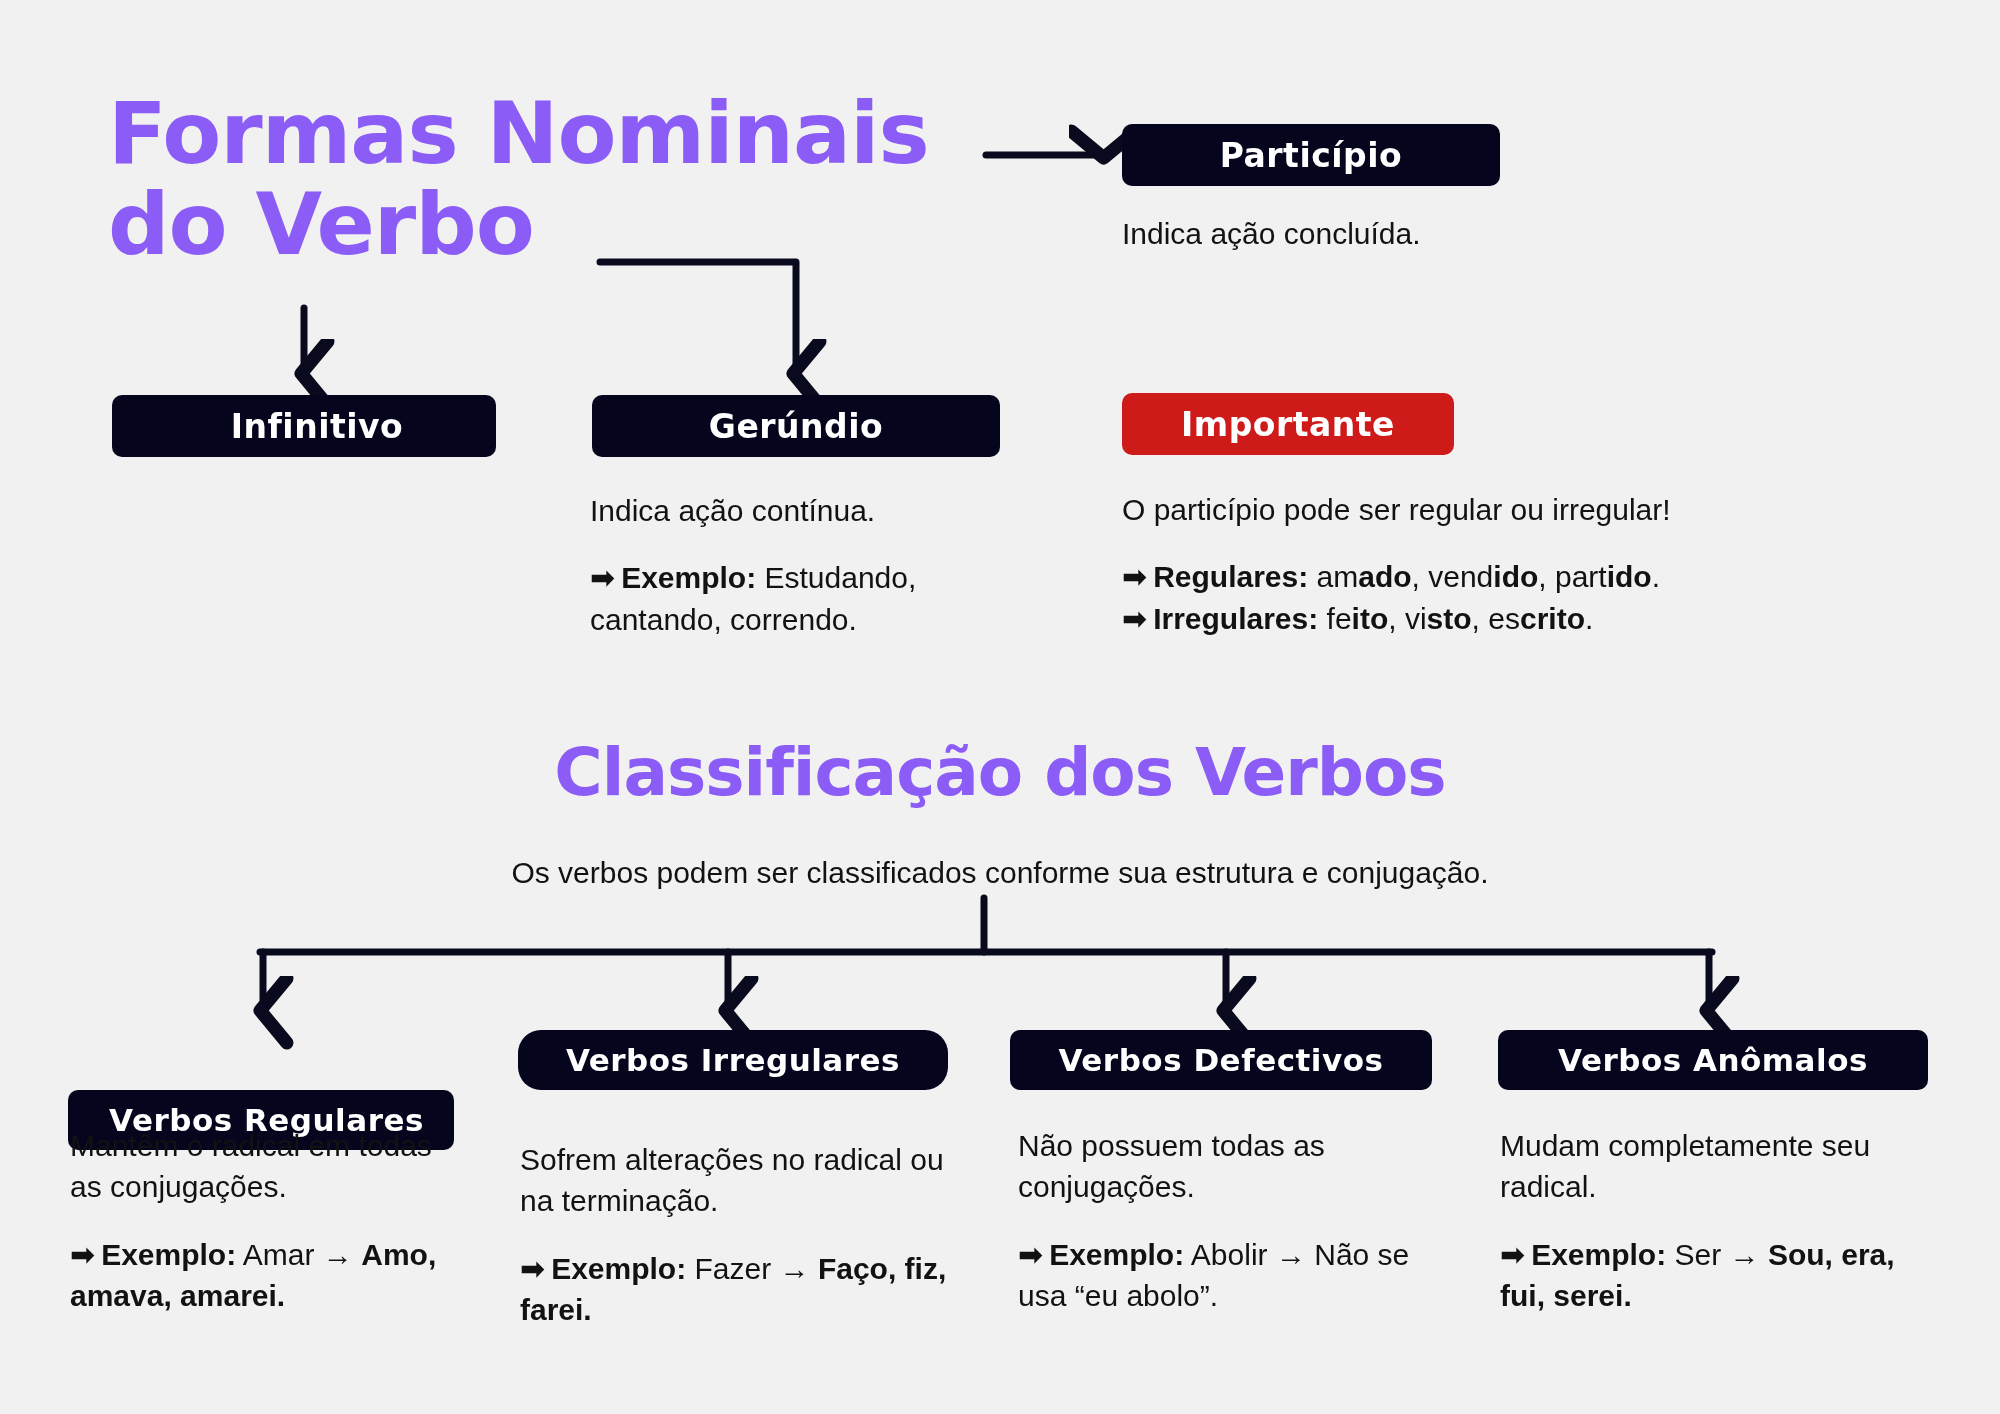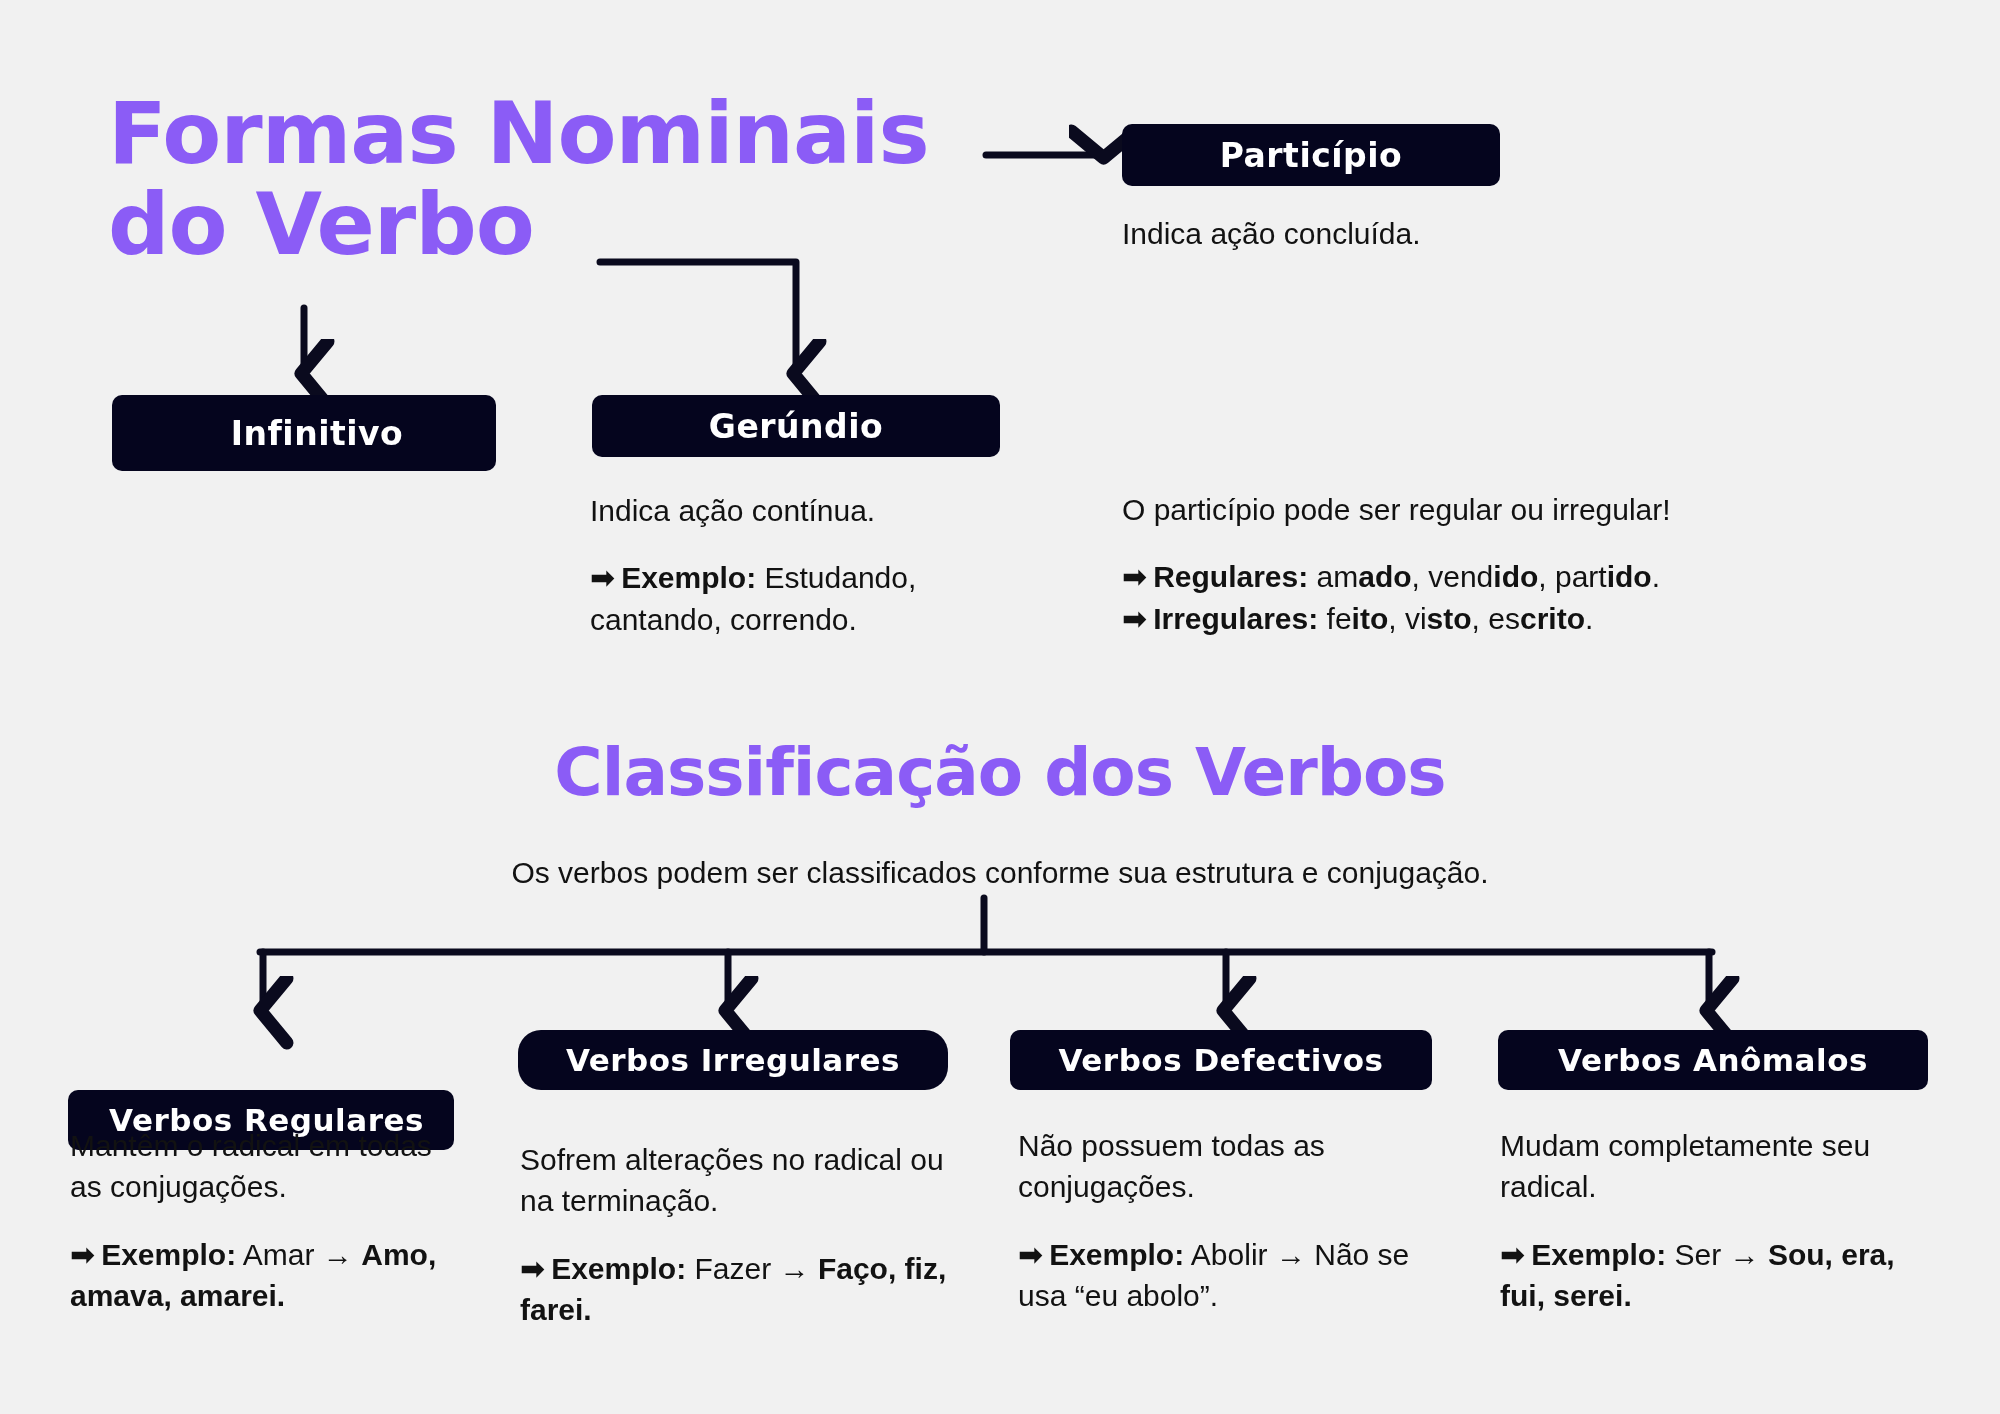--- a/index.html
+++ b/index.html
@@ -101,21 +101,21 @@
     width: 332px; height: 62px;
     font-size: 33px;
   }
   #col-importante {
     left: 1122px; top: 489px;
     width: 720px;
   }
 
   #pill-infinitivo {
     left: 112px; top: 395px;
-    width: 384px; height: 76px;
+    width: 384px; height: 62px;
     font-size: 33px;
     padding-left: 26px;
   }
   #col-infinitivo {
     left: 108px; top: 490px;
     width: 400px;
   }
 
   #pill-gerundio {
     left: 592px; top: 395px;
@@ -200,20 +200,21 @@
     <div>do Verbo</div>
   </div>
 
   <div class="abs pill" id="pill-participio">Particípio</div>
 
   <div class="abs" id="col-participio">
     <div class="body-text">Indica ação concluída.</div>
     <div class="gap"></div>
   </div>
 
+  <div class="abs pill red" id="pill-importante">Importante</div>
 
   <div class="abs" id="col-importante">
     <div class="body-text">O particípio pode ser regular ou irregular!</div>
     <div class="gap"></div>
     <div class="ex-line">
       <span class="arrow-glyph">➡</span><span class="lead">Regulares:</span>
       <span>am<b>ado</b>, vend<b>ido</b>, part<b>ido</b>.</span>
     </div>
     <div class="ex-line">
       <span class="arrow-glyph">➡</span><span class="lead">Irregulares:</span>

